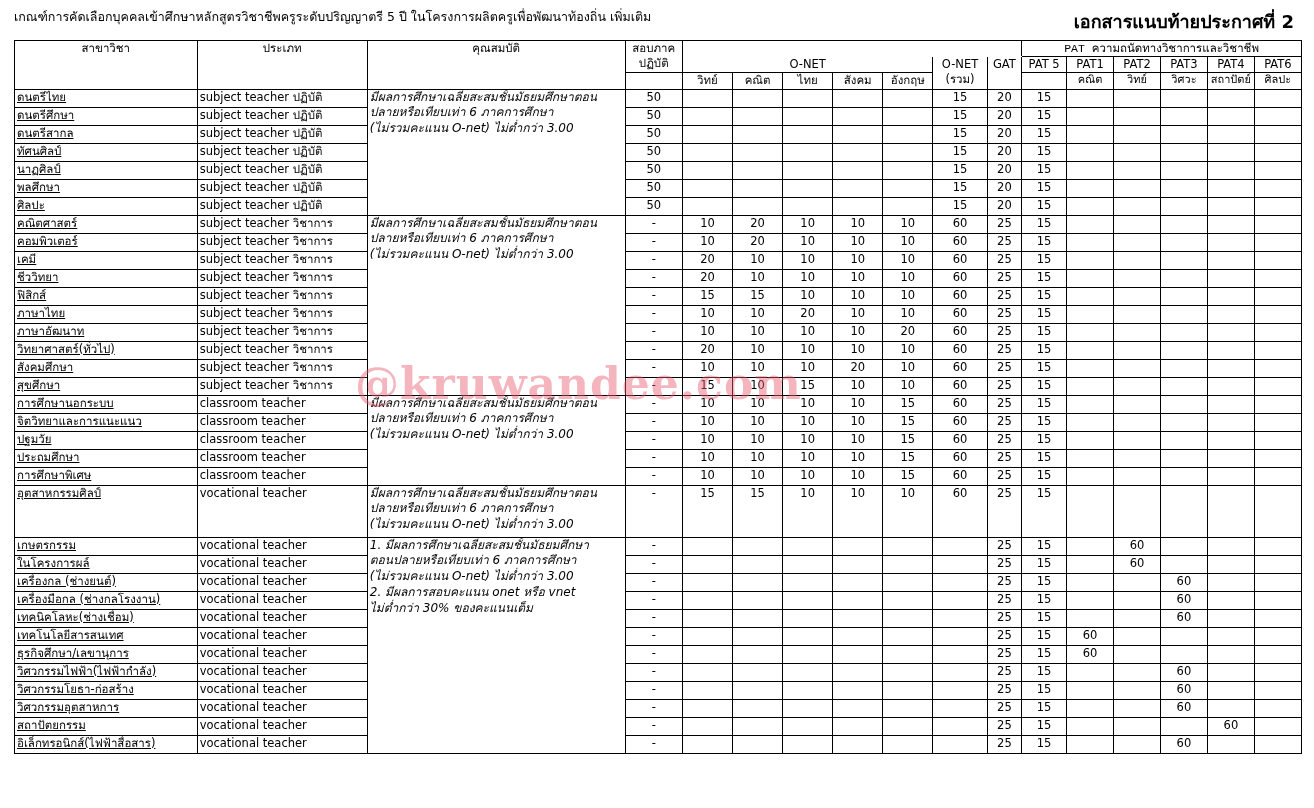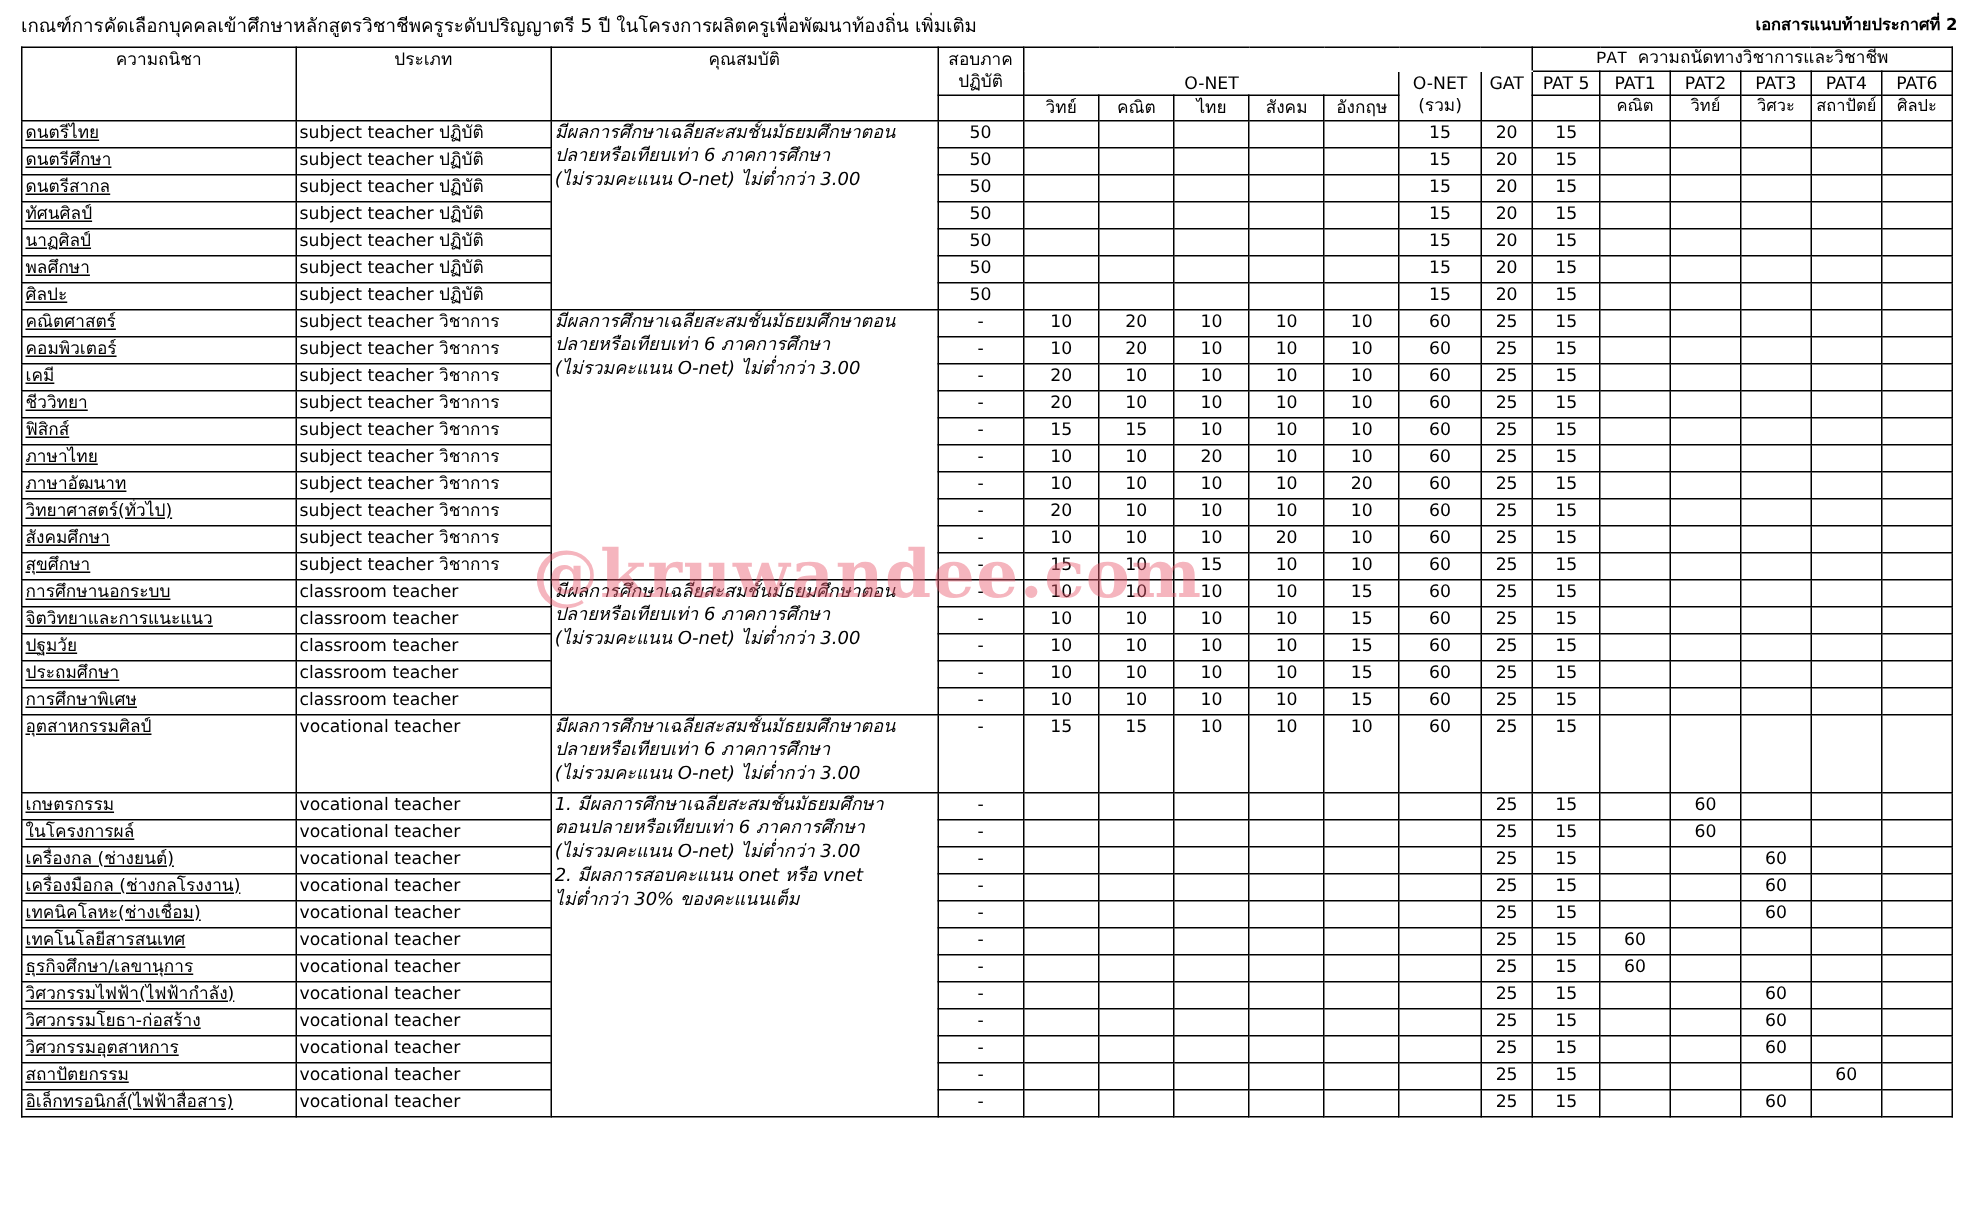--- a/index.html
+++ b/index.html
@@ -11,26 +11,26 @@
   }
   #page {
     position: relative;
     width: 1314px; height: 808px;
     overflow: hidden;
   }
   .header-row {
     display: flex;
     justify-content: space-between;
     align-items: flex-start;
-    padding: 7px 9px 4px 14px;
+    padding: 7px 20px 4px 14px;
     font-size: 12.5px;
     color: #000;
   }
   .header-title { font-weight: normal; white-space: nowrap; }
-  .header-right { font-weight: bold; white-space: nowrap; font-size: 11px; }
+  .header-right { font-weight: bold; white-space: nowrap; font-size: 18px; }
 
   table.main {
     border-collapse: collapse;
     table-layout: fixed;
     margin-left: 14px;
     width: 1288px;
     font-size: 11.5px;
     color: #000;
   }
   table.main th, table.main td {
@@ -107,21 +107,21 @@
         <col class="w-gat">
       <col class="w-pat5">
         <col class="w-pat">
         <col class="w-pat">
         <col class="w-pat">
         <col class="w-pat">
         <col class="w-pat">
     </colgroup>
     <thead>
       <tr>
-        <th rowspan="3">ความถนิชา</th>
+        <th rowspan="3">สาขาวิชา</th>
         <th rowspan="3">ประเภท</th>
         <th rowspan="3">คุณสมบัติ</th>
         <th rowspan="2">
           <div>สอบภาค</div>
           <div>ปฏิบัติ</div>
         </th>
         <th colspan="7" style="border-bottom:1px solid #fff; border-left:1px solid #000;"></th>
         <th colspan="6" class="hgroup">PAT ความถนัดทางวิชาการและวิชาชีพ</th>
       </tr>
       <tr>

